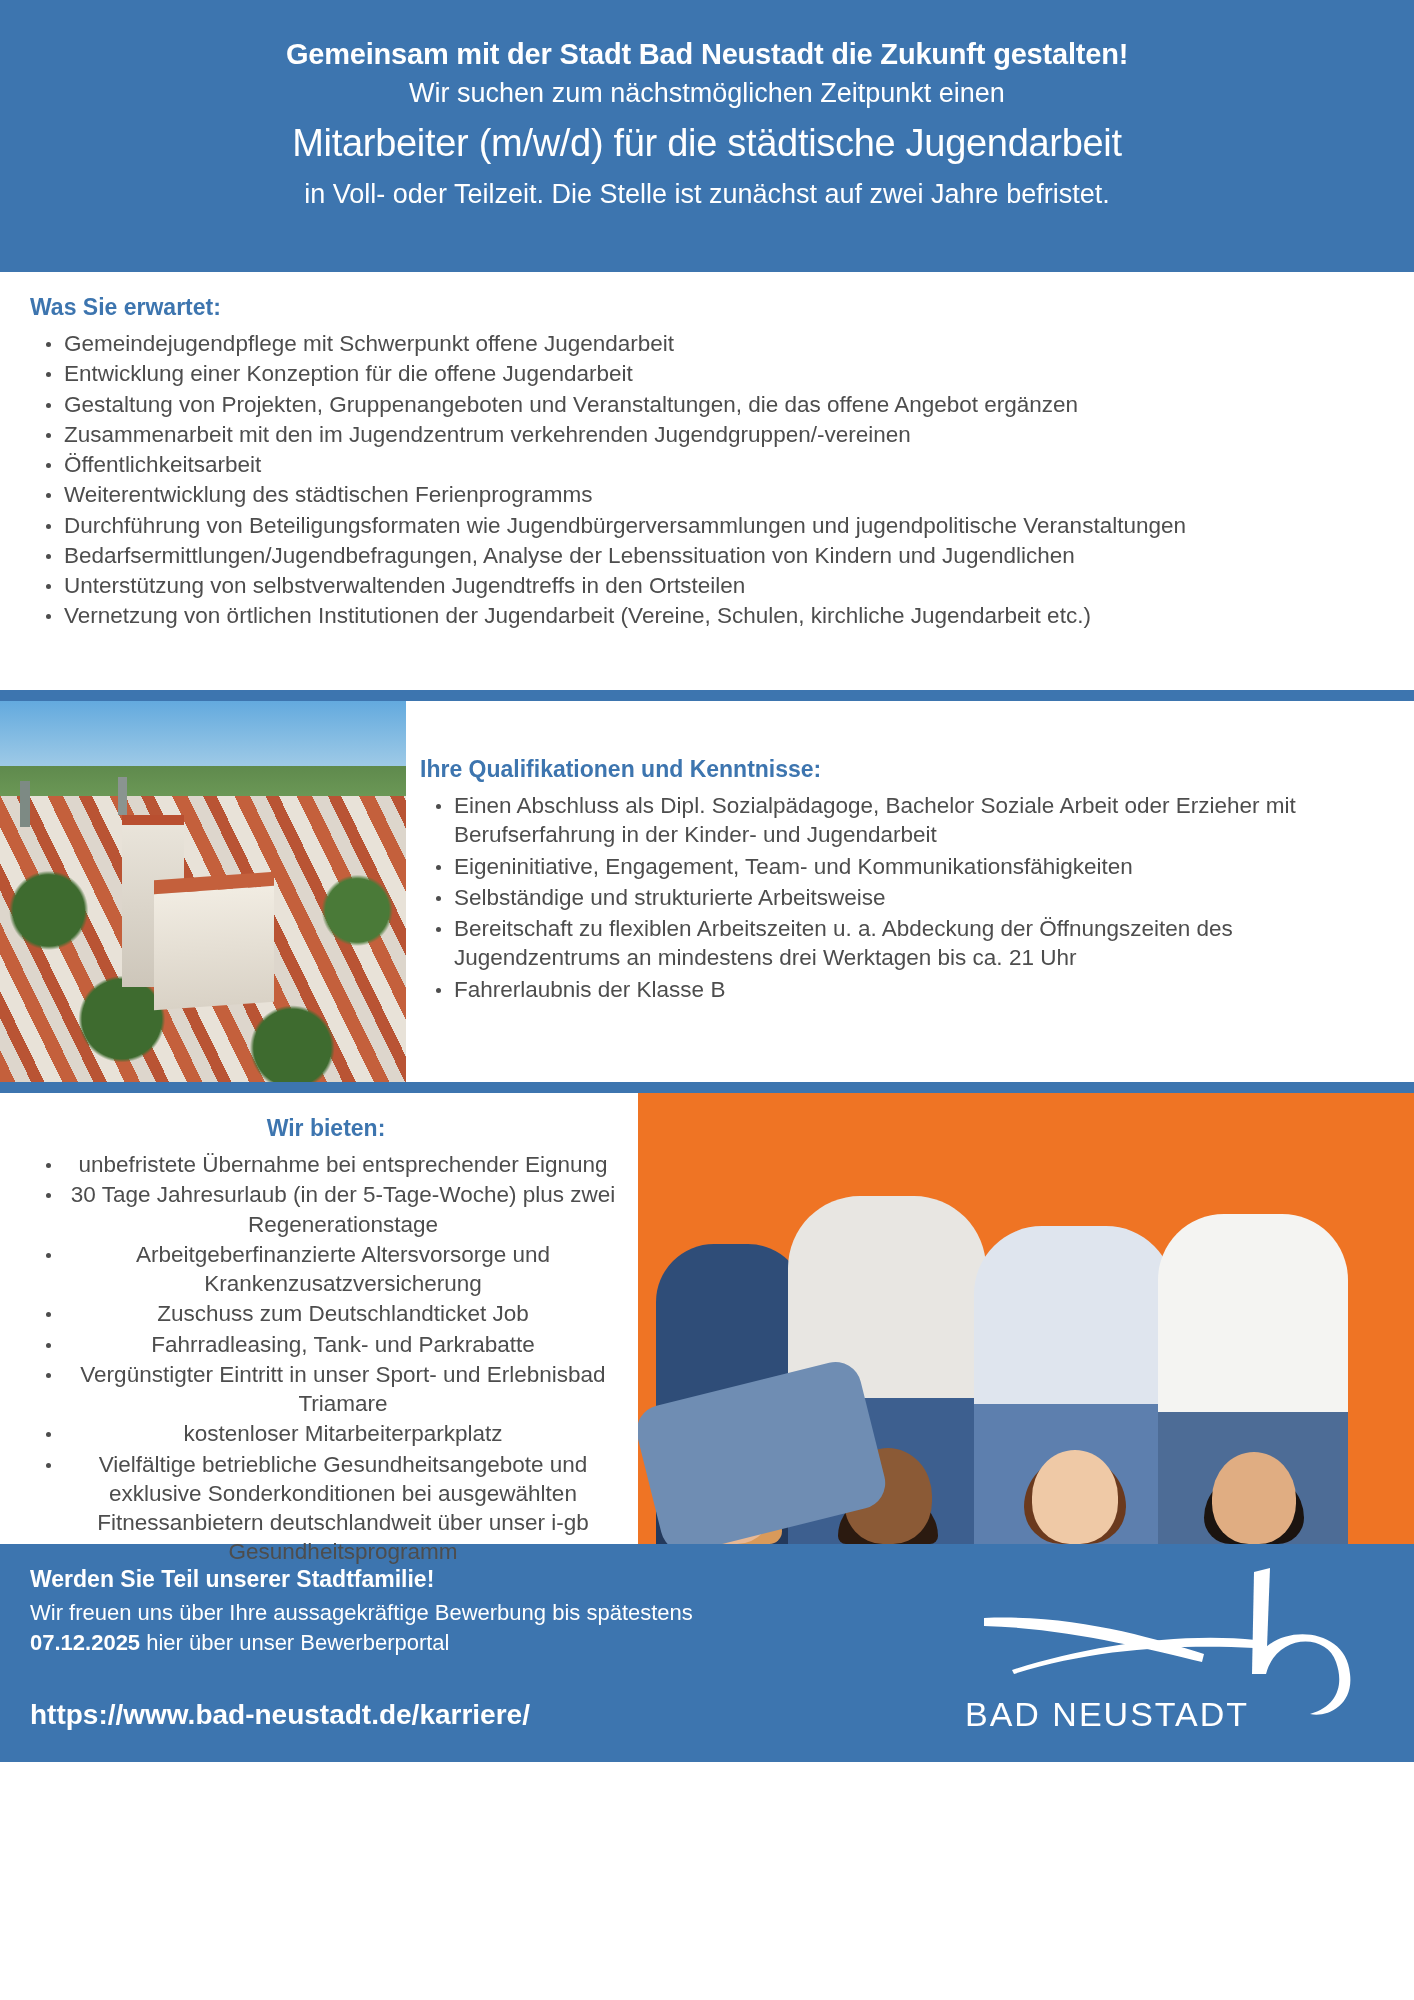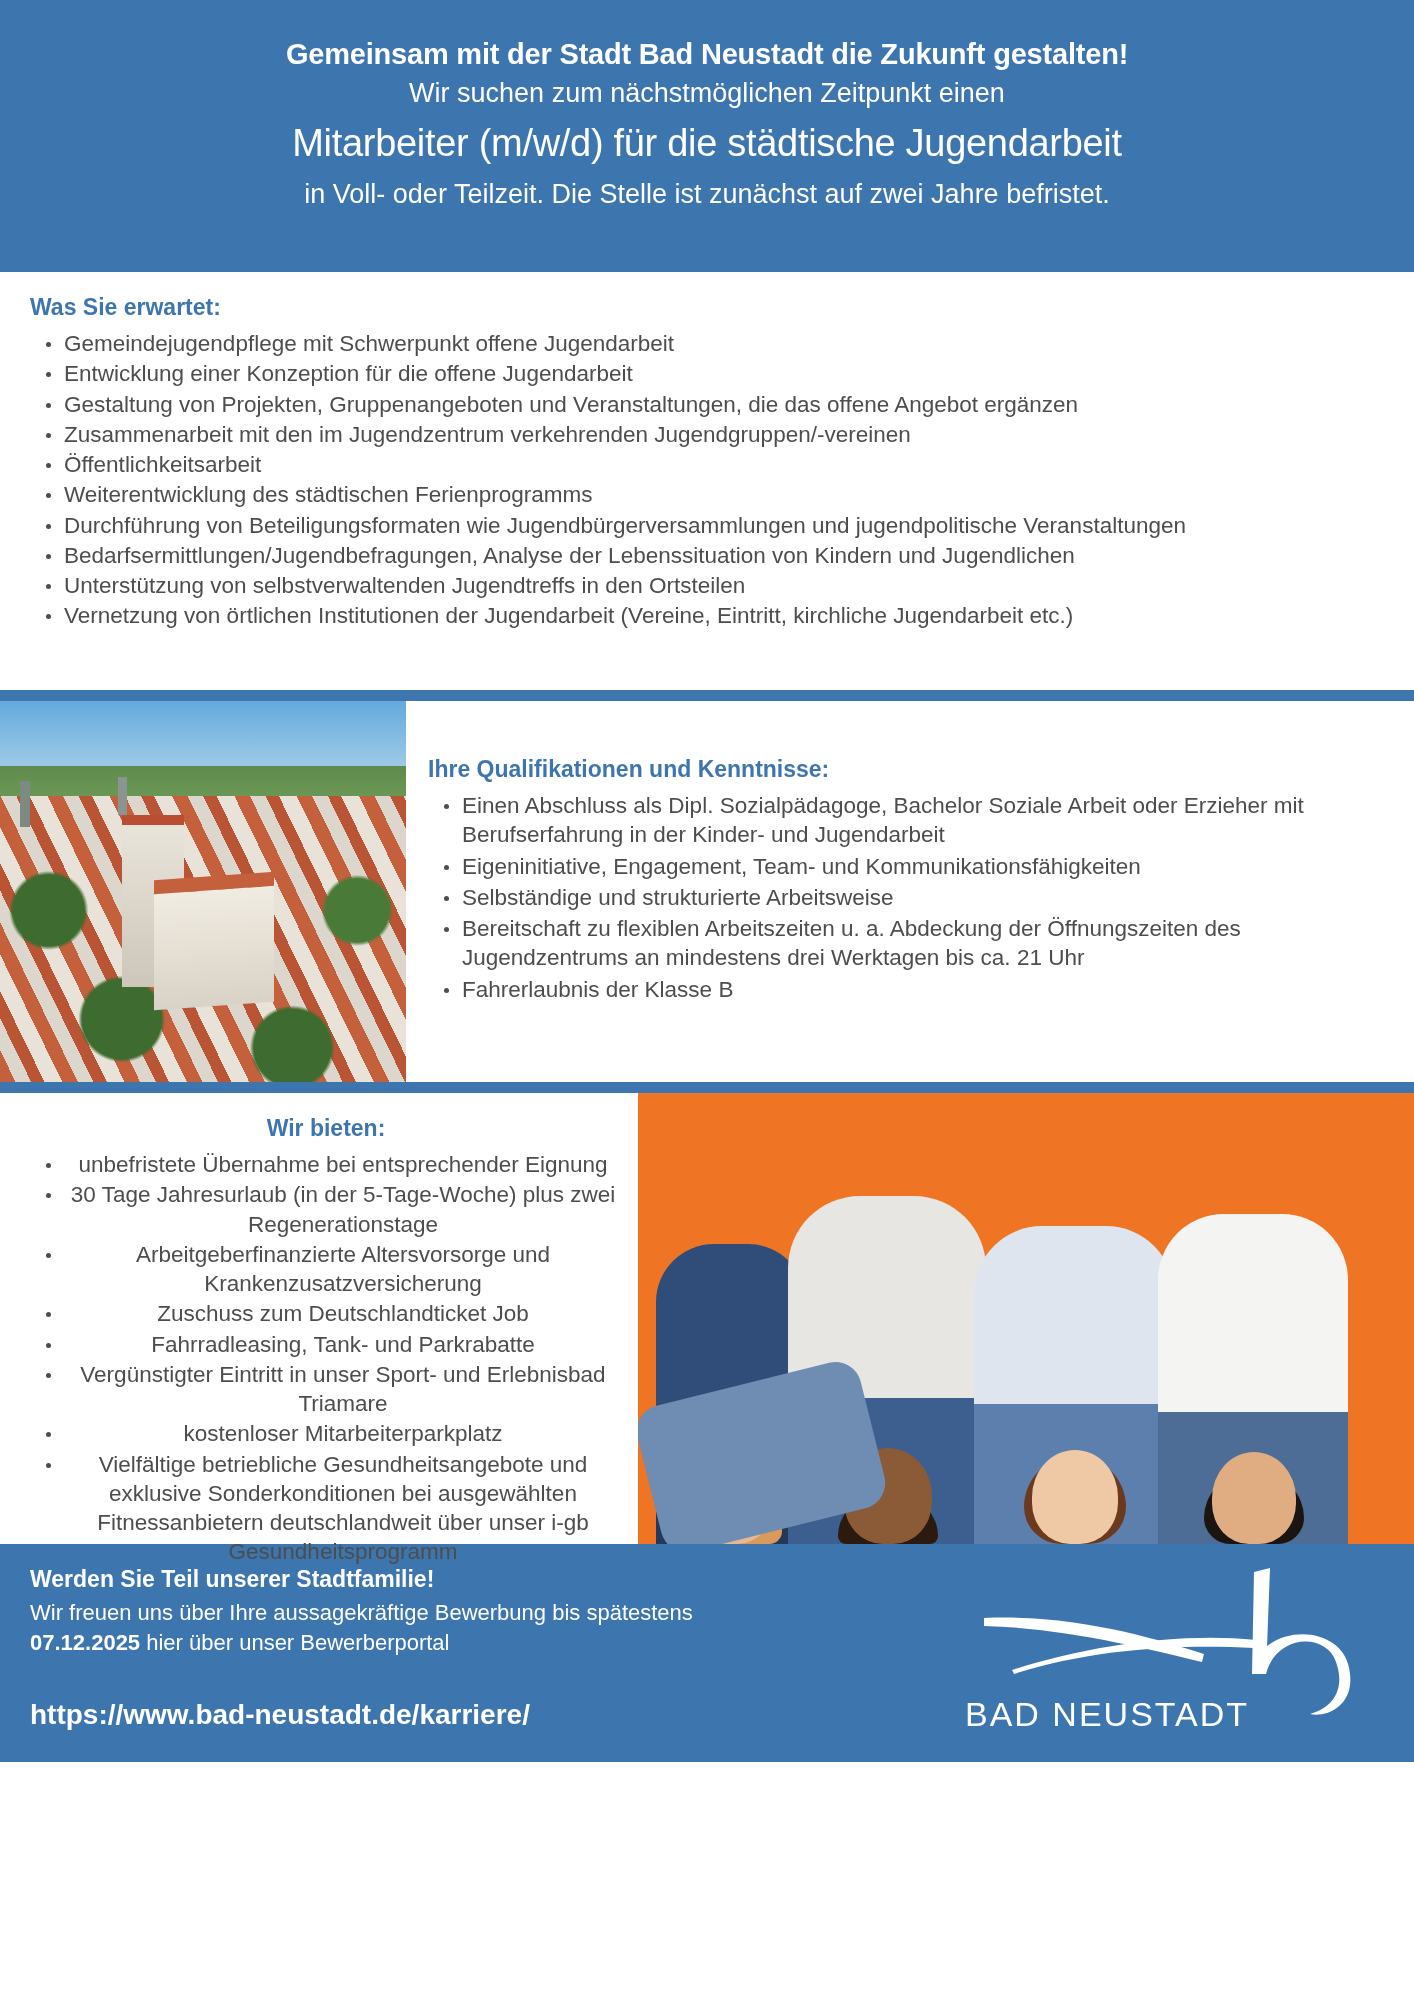--- a/index.html
+++ b/index.html
@@ -140,21 +140,21 @@
     position:absolute; left:5%; top:21%; width:10px; height:12%;
     background:#7d8a84;
   }
   .photo-town .spire2 {
     position:absolute; left:29%; top:20%; width:9px; height:10%;
     background:#8a9490;
   }
 
   .qual-body {
     flex: 1 1 auto;
-    padding: 55px 30px 0 22px;
+    padding: 55px 30px 0 14px;
   }
   .qual-body ul.joblist > li { margin-bottom: 2px; }
 
   
   .sec-offer {
     display: flex;
     height: 451px;
     background: #ffffff;
     text-align: center;
   }
@@ -250,21 +250,21 @@
   <ul class="joblist">
     <li>Gemeindejugendpflege mit Schwerpunkt offene Jugendarbeit</li>
     <li>Entwicklung einer Konzeption für die offene Jugendarbeit</li>
     <li>Gestaltung von Projekten, Gruppenangeboten und Veranstaltungen, die das offene Angebot ergänzen</li>
     <li>Zusammenarbeit mit den im Jugendzentrum verkehrenden Jugendgruppen/-vereinen</li>
     <li>Öffentlichkeitsarbeit</li>
     <li>Weiterentwicklung des städtischen Ferienprogramms</li>
     <li>Durchführung von Beteiligungsformaten wie Jugendbürgerversammlungen und jugendpolitische Veranstaltungen</li>
     <li>Bedarfsermittlungen/Jugendbefragungen, Analyse der Lebenssituation von Kindern und Jugendlichen</li>
     <li>Unterstützung von selbstverwaltenden Jugendtreffs in den Ortsteilen</li>
-    <li>Vernetzung von örtlichen Institutionen der Jugendarbeit (Vereine, Eintritt, kirchliche Jugendarbeit etc.)</li>
+    <li>Vernetzung von örtlichen Institutionen der Jugendarbeit (Vereine, Schulen, kirchliche Jugendarbeit etc.)</li>
   </ul>
 </div>
 
 <div class="divider"></div>
 
 <div class="sec-qual">
   <div class="photo-town">
     <div class="sky"></div>
     <div class="hills"></div>
     <div class="roofs"></div>

